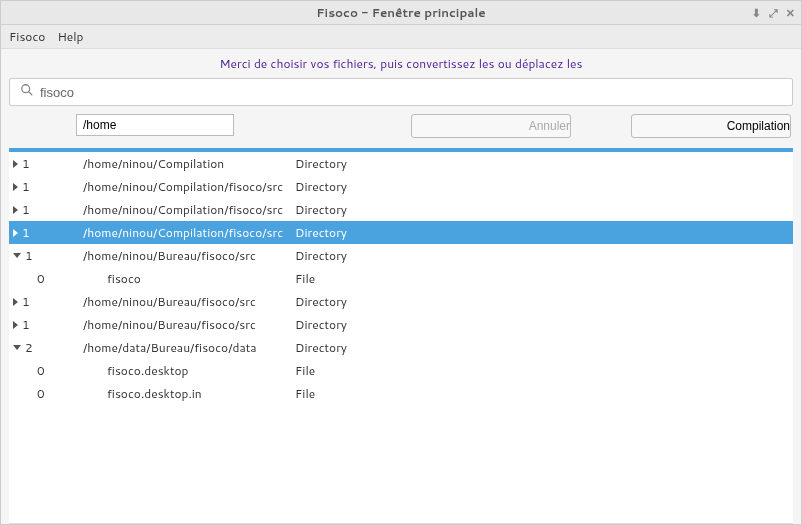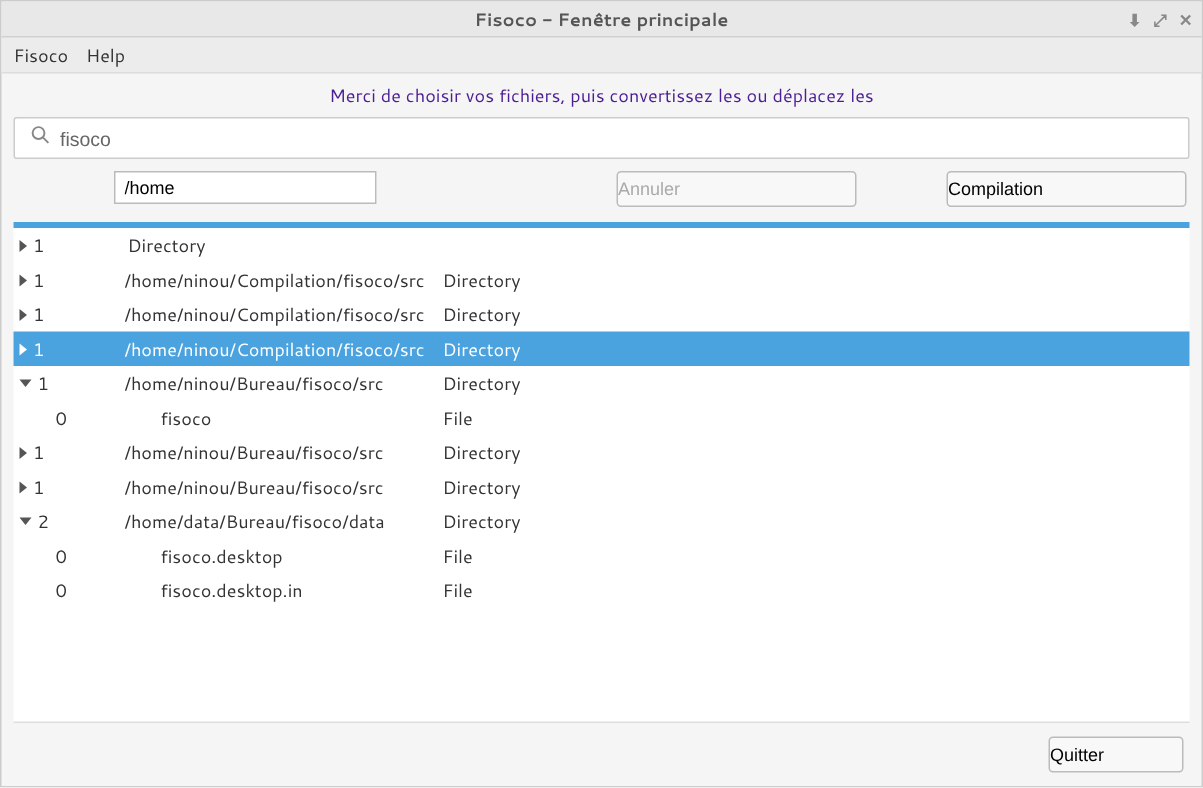--- a/index.html
+++ b/index.html
@@ -9,22 +9,22 @@
   .titlebar .controls { position: absolute; right: 6px; display: flex; gap: 8px; color: #888; font-size: 11px; }
   .titlebar .controls span { cursor: pointer; }
   .menubar { height: 24px; background: #ececec; display: flex; align-items: center; padding: 0 8px; gap: 12px; border-bottom: 1px solid #ddd; }
   .menubar span { cursor: pointer; }
   .instr { text-align: center; padding: 6px 0; font-size: 12px; color: #4c1d95; }
   .search-row { padding: 4px 10px; display: flex; align-items: center; border: 1px solid #ccc; margin: 0 8px 6px 8px; background: #fff; border-radius: 2px; }
   .search-row .icon { color: #888; margin-right: 6px; }
   .search-row input { border: none; outline: none; font-size: 13px; flex: 1; color: #666; background: transparent; }
   .controls-row { display: flex; padding: 2px 10px 10px 10px; gap: 20px; }
   .controls-row .spacer { flex: 1; }
-  .path-input { border: 1px solid #bbb; background: #fff; width: 175px; height: 22px; padding: 2px 6px; font-size: 12px; margin-left: 65px; }
-  .btn { border: 1px solid #bbb; background: #f8f8f8; height: 24px; min-width: 160px; font-size: 12px; border-radius: 3px; cursor: pointer; text-align: left; line-height: 22px; }
+  .path-input { border: 1px solid #bbb; background: #fff; width: 158px; height: 22px; padding: 2px 6px; font-size: 12px; margin-left: 65px; }
+  .btn { border: 1px solid #bbb; background: #f8f8f8; height: 24px; min-width: 160px; font-size: 12px; border-radius: 3px; cursor: pointer; text-align: right; line-height: 22px; }
   .btn[disabled] { color: #aaa; cursor: default; }
   .table-area { flex: 1; background: #fff; margin: 0 8px; border-top: 4px solid #4aa3df; border-bottom: 1px solid #ddd; }
   .headers { display: flex; background: #f5f5f5; border-bottom: 1px solid #ddd; height: 24px; align-items: center; font-weight: bold; font-size: 12px; }
   .col-results { width: 70px; padding-left: 6px; display: flex; align-items: center; gap: 4px; }
   .col-name { width: 210px; padding-left: 4px; display: flex; align-items: center; gap: 4px; }
   .col-type { flex: 1; padding-left: 6px; display: flex; align-items: center; }
   .hdr-sep { width: 1px; background: #ccc; height: 18px; margin: 0 2px; }
   .row { display: flex; height: 23px; align-items: center; font-size: 12px; }
   .row .cell-r { width: 70px; display: flex; align-items: center; padding-left: 4px; }
   .row .cell-n { width: 210px; padding-left: 4px; white-space: nowrap; overflow: hidden; text-overflow: ellipsis; }
@@ -71,20 +71,21 @@
     <button class="btn" disabled="">Annuler</button>
     <div style="width:20px"></div>
     <button class="btn">Compilation</button>
   </div>
   <div class="table-area">
     <div class="row">
       <div class="cell-r">
           <span class="arrow right"></span>
           <span>1</span>
         </div>
+      <div class="cell-n">/home/ninou/Compilation</div>
       <div class="cell-t">Directory</div>
     </div>
     <div class="row">
       <div class="cell-r">
           <span class="arrow right"></span>
           <span>1</span>
         </div>
       <div class="cell-n">/home/ninou/Compilation/fisoco/src</div>
       <div class="cell-t">Directory</div>
     </div>
@@ -154,16 +155,13 @@
     </div>
     <div class="row">
       <div class="cell-r">
           <span class="indent"></span>
           <span>0</span>
         </div>
       <div class="cell-n"><span class="indent"></span><span>fisoco.desktop.in</span></div>
       <div class="cell-t">File</div>
     </div>
   </div>
-  <div class="footer">
-    <button class="btn">Quitter</button>
-  </div>
 </div>
 
 </body></html>

